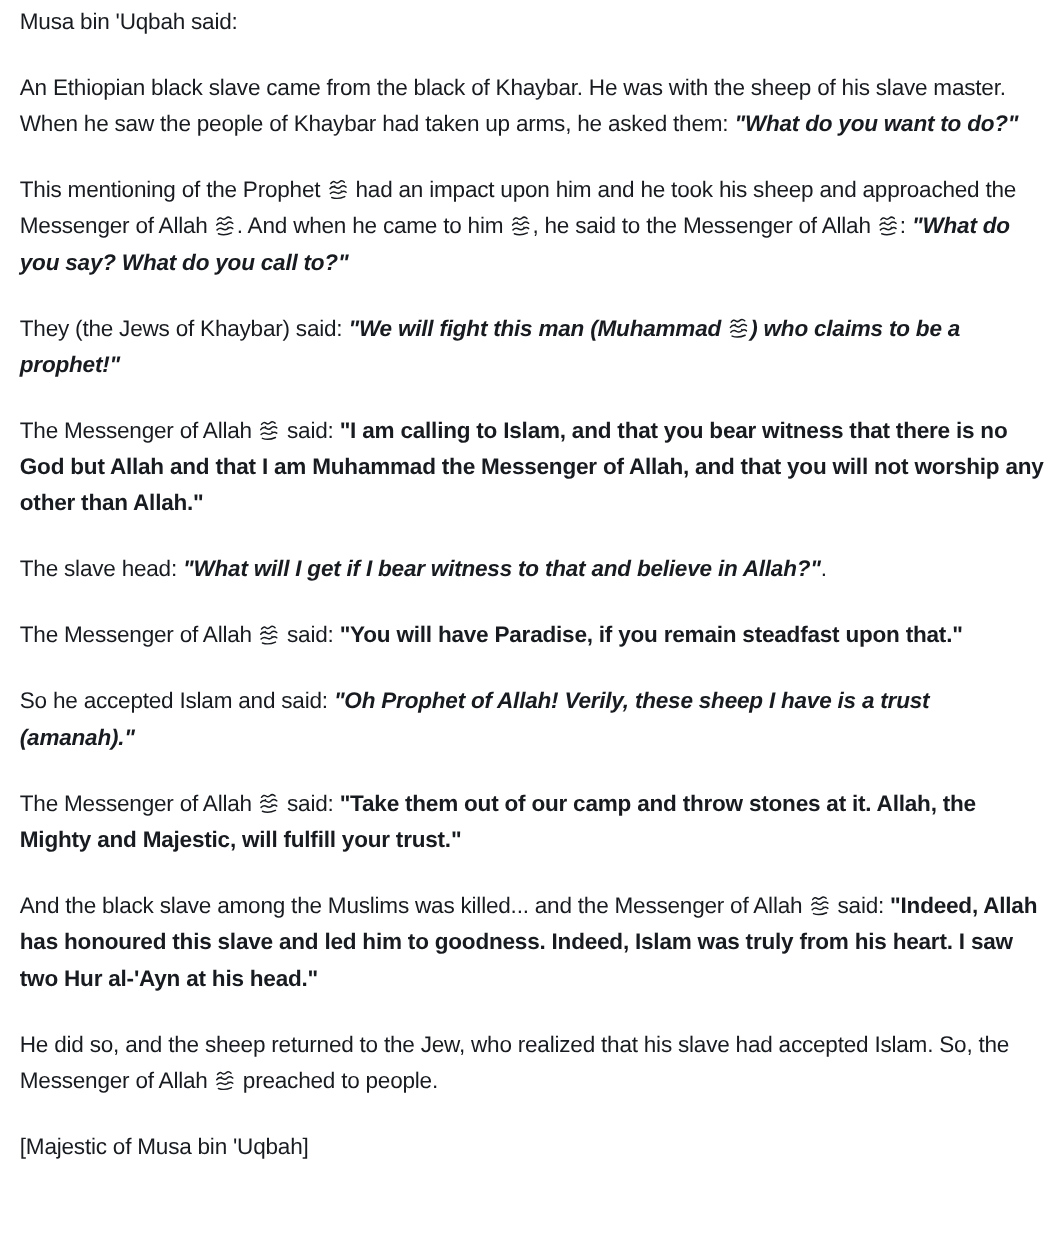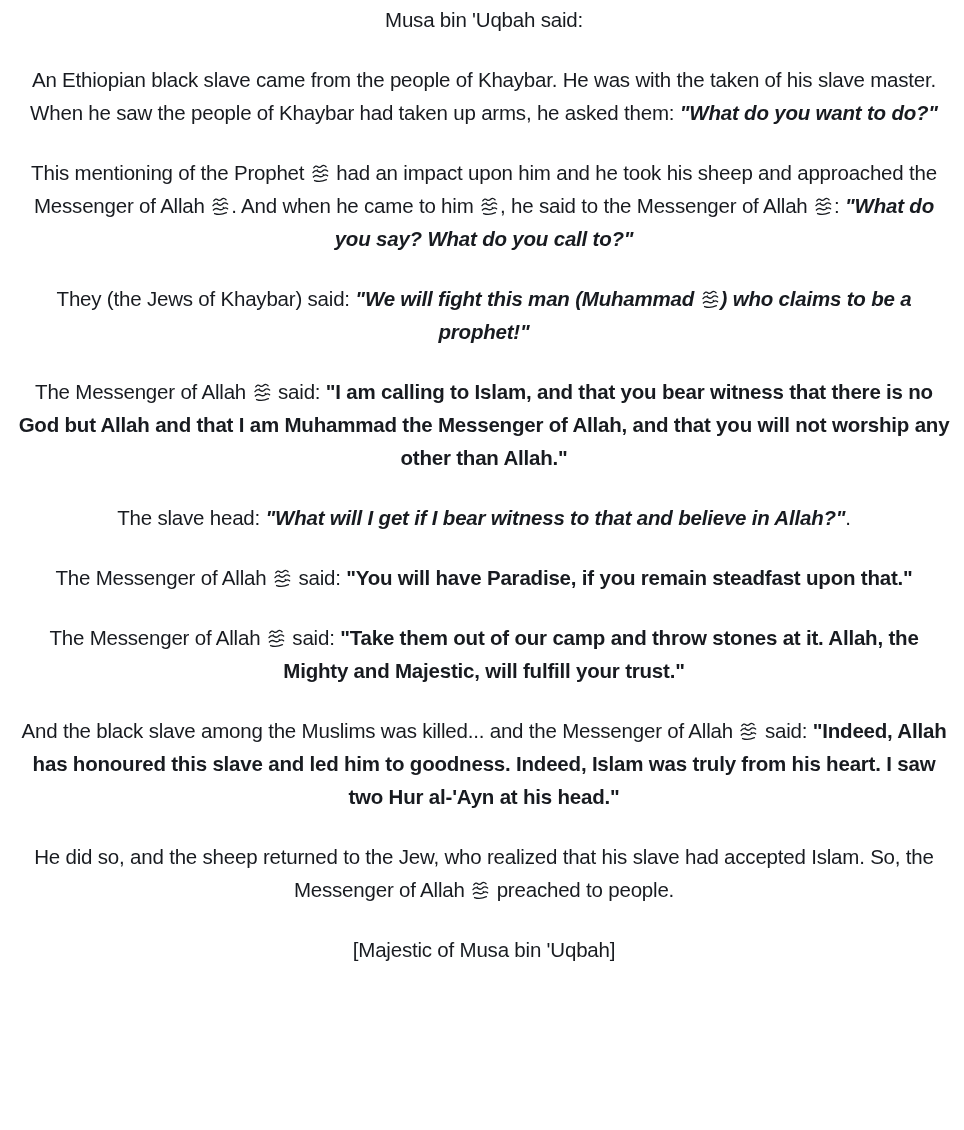--- a/index.html
+++ b/index.html
@@ -17,21 +17,20 @@
     padding: 3px 14px 0 14px;
     font-family: "Liberation Sans", "DejaVu Sans", sans-serif;
     font-size: 20.5px;
     letter-spacing: -0.2px;
     line-height: 33px;
     color: #181b20;
     background: #ffffff;
   }
   .para {
     margin: 0 0 27px 4px;
-    text-align: center;
   }
   .para:last-child { margin-bottom: 0; }
   .seg-normal     { font-weight: 400; font-style: normal; }
   .seg-bold       { font-weight: 700; font-style: normal; }
   .seg-bolditalic { font-weight: 700; font-style: italic; }
   .saw-glyph {
     display: inline-block;
     width: 19px;
     height: 20px;
     vertical-align: -3px;
@@ -39,21 +38,21 @@
     font-style: normal;
   }
   .saw-glyph svg { width: 100%; height: 100%; display: block; }
 </style>
 </head>
 <body>
 
 <main class="page">
   <article id="paragraphs">
       <p class="para"><span class="seg-normal">Musa bin 'Uqbah said:</span></p>
-      <p class="para"><span class="seg-normal">An Ethiopian black slave came from the people of Khaybar. He was with the taken of his slave master. When he saw the people of Khaybar had taken up arms, he asked them: </span><span class="seg-bolditalic">"What do you want to do?"</span></p>
+      <p class="para"><span class="seg-normal">An Ethiopian black slave came from the black of Khaybar. He was with the sheep of his slave master. When he saw the people of Khaybar had taken up arms, he asked them: </span><span class="seg-bolditalic">"What do you want to do?"</span></p>
       <p class="para"><span class="seg-normal">This mentioning of the Prophet <span class="saw-glyph"><svg viewBox="0 0 24 24" aria-hidden="true">
               <g fill="none" stroke="currentColor" stroke-width="1.7" stroke-linecap="round">
                 <path d="M3.5 5.5q2.5-3.5 5-1.5t5-.5q2.5-2.5 5.5.5"></path>
                 <path d="M2.5 11.5q3-4 6.5-1.5t6-1q2.5-2 6 .5"></path>
                 <path d="M3 17q3-3 6.5-1t6.5-1q2.5-1.5 5 .5"></path>
                 <path d="M4.5 21.5q7 2.5 15-1"></path>
               </g>
               <g fill="currentColor">
                 <circle cx="8" cy="8.3" r=".9"></circle>
                 <circle cx="15.5" cy="14" r=".9"></circle>
@@ -122,20 +121,21 @@
                 <path d="M3.5 5.5q2.5-3.5 5-1.5t5-.5q2.5-2.5 5.5.5"></path>
                 <path d="M2.5 11.5q3-4 6.5-1.5t6-1q2.5-2 6 .5"></path>
                 <path d="M3 17q3-3 6.5-1t6.5-1q2.5-1.5 5 .5"></path>
                 <path d="M4.5 21.5q7 2.5 15-1"></path>
               </g>
               <g fill="currentColor">
                 <circle cx="8" cy="8.3" r=".9"></circle>
                 <circle cx="15.5" cy="14" r=".9"></circle>
               </g>
             </svg></span> said: </span><span class="seg-bold">"You will have Paradise, if you remain steadfast upon that."</span></p>
+      <p class="para"><span class="seg-normal">So he accepted Islam and said: </span><span class="seg-bolditalic">"Oh Prophet of Allah! Verily, these sheep I have is a trust (amanah)."</span></p>
       <p class="para"><span class="seg-normal">The Messenger of Allah <span class="saw-glyph"><svg viewBox="0 0 24 24" aria-hidden="true">
               <g fill="none" stroke="currentColor" stroke-width="1.7" stroke-linecap="round">
                 <path d="M3.5 5.5q2.5-3.5 5-1.5t5-.5q2.5-2.5 5.5.5"></path>
                 <path d="M2.5 11.5q3-4 6.5-1.5t6-1q2.5-2 6 .5"></path>
                 <path d="M3 17q3-3 6.5-1t6.5-1q2.5-1.5 5 .5"></path>
                 <path d="M4.5 21.5q7 2.5 15-1"></path>
               </g>
               <g fill="currentColor">
                 <circle cx="8" cy="8.3" r=".9"></circle>
                 <circle cx="15.5" cy="14" r=".9"></circle>

